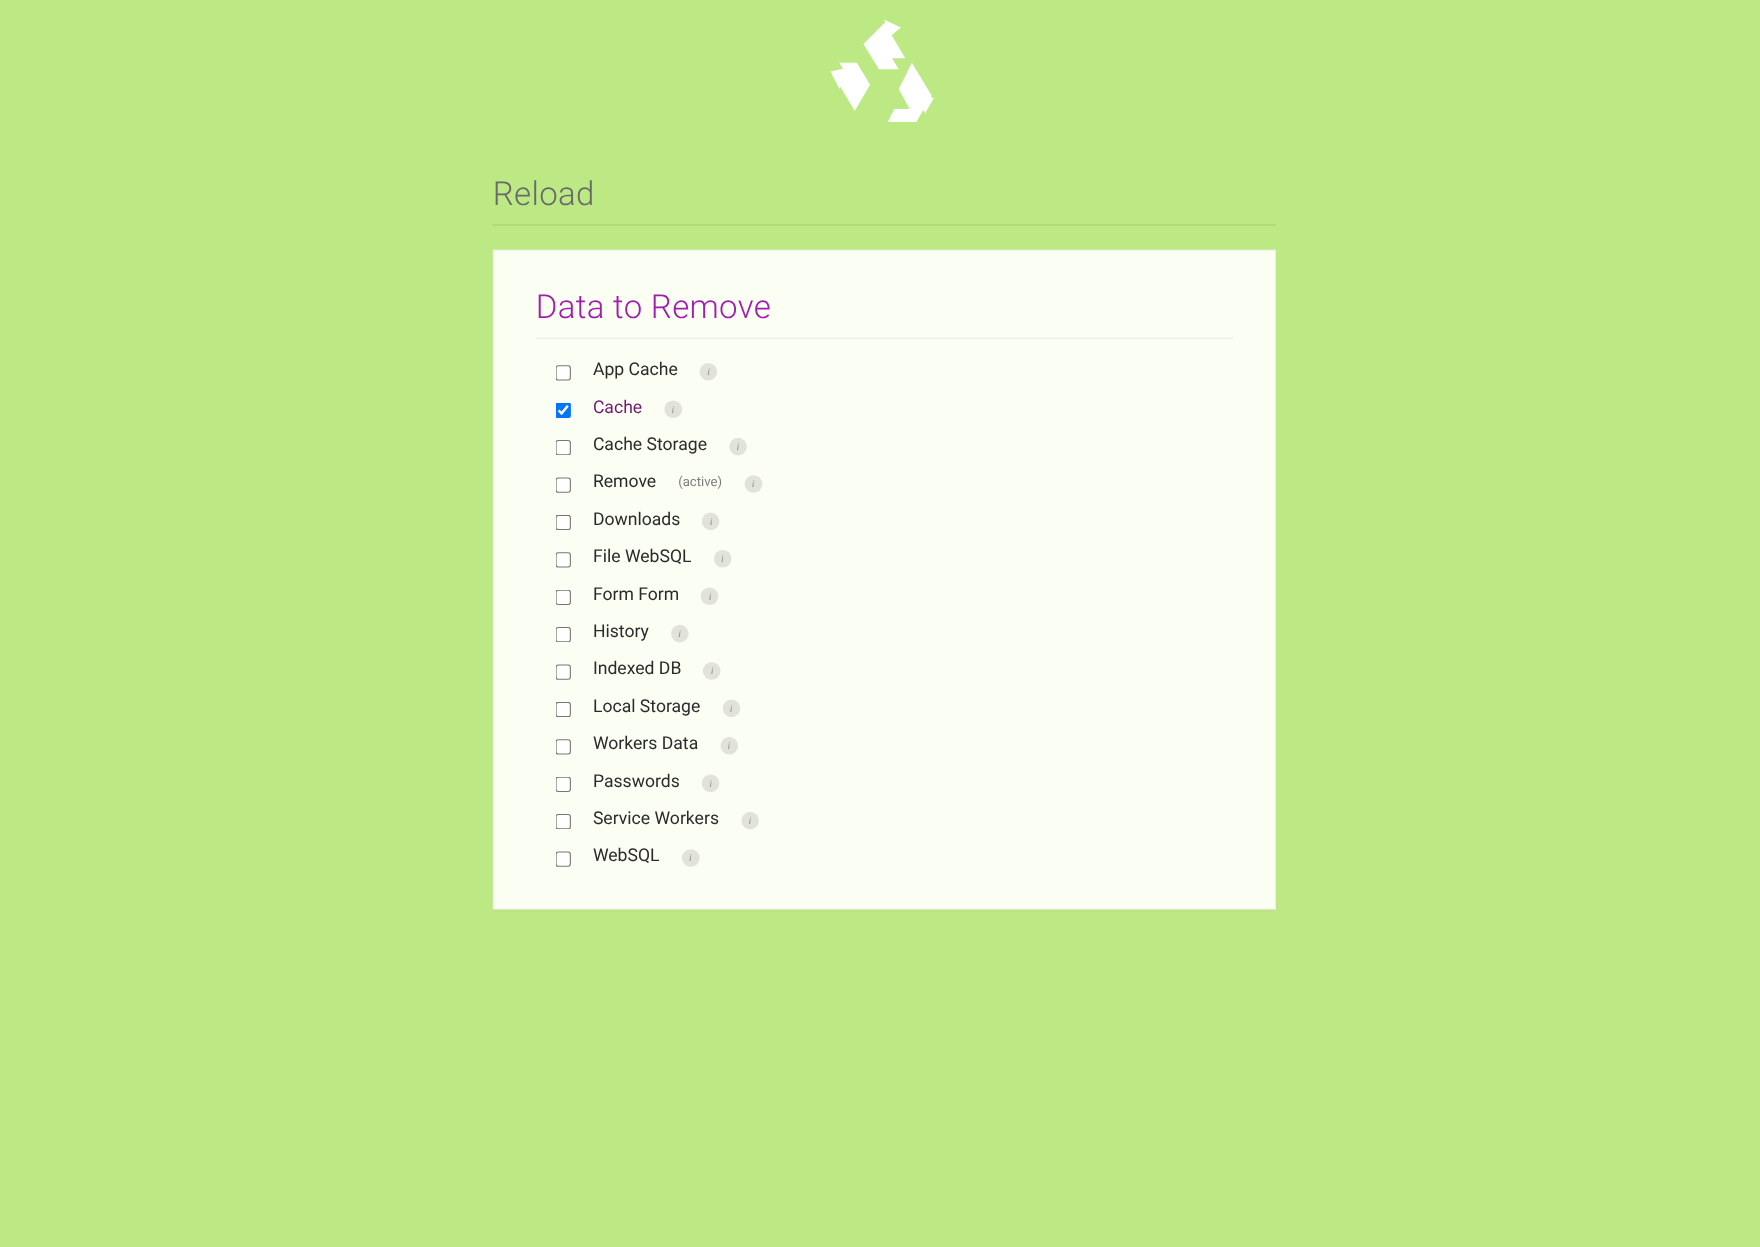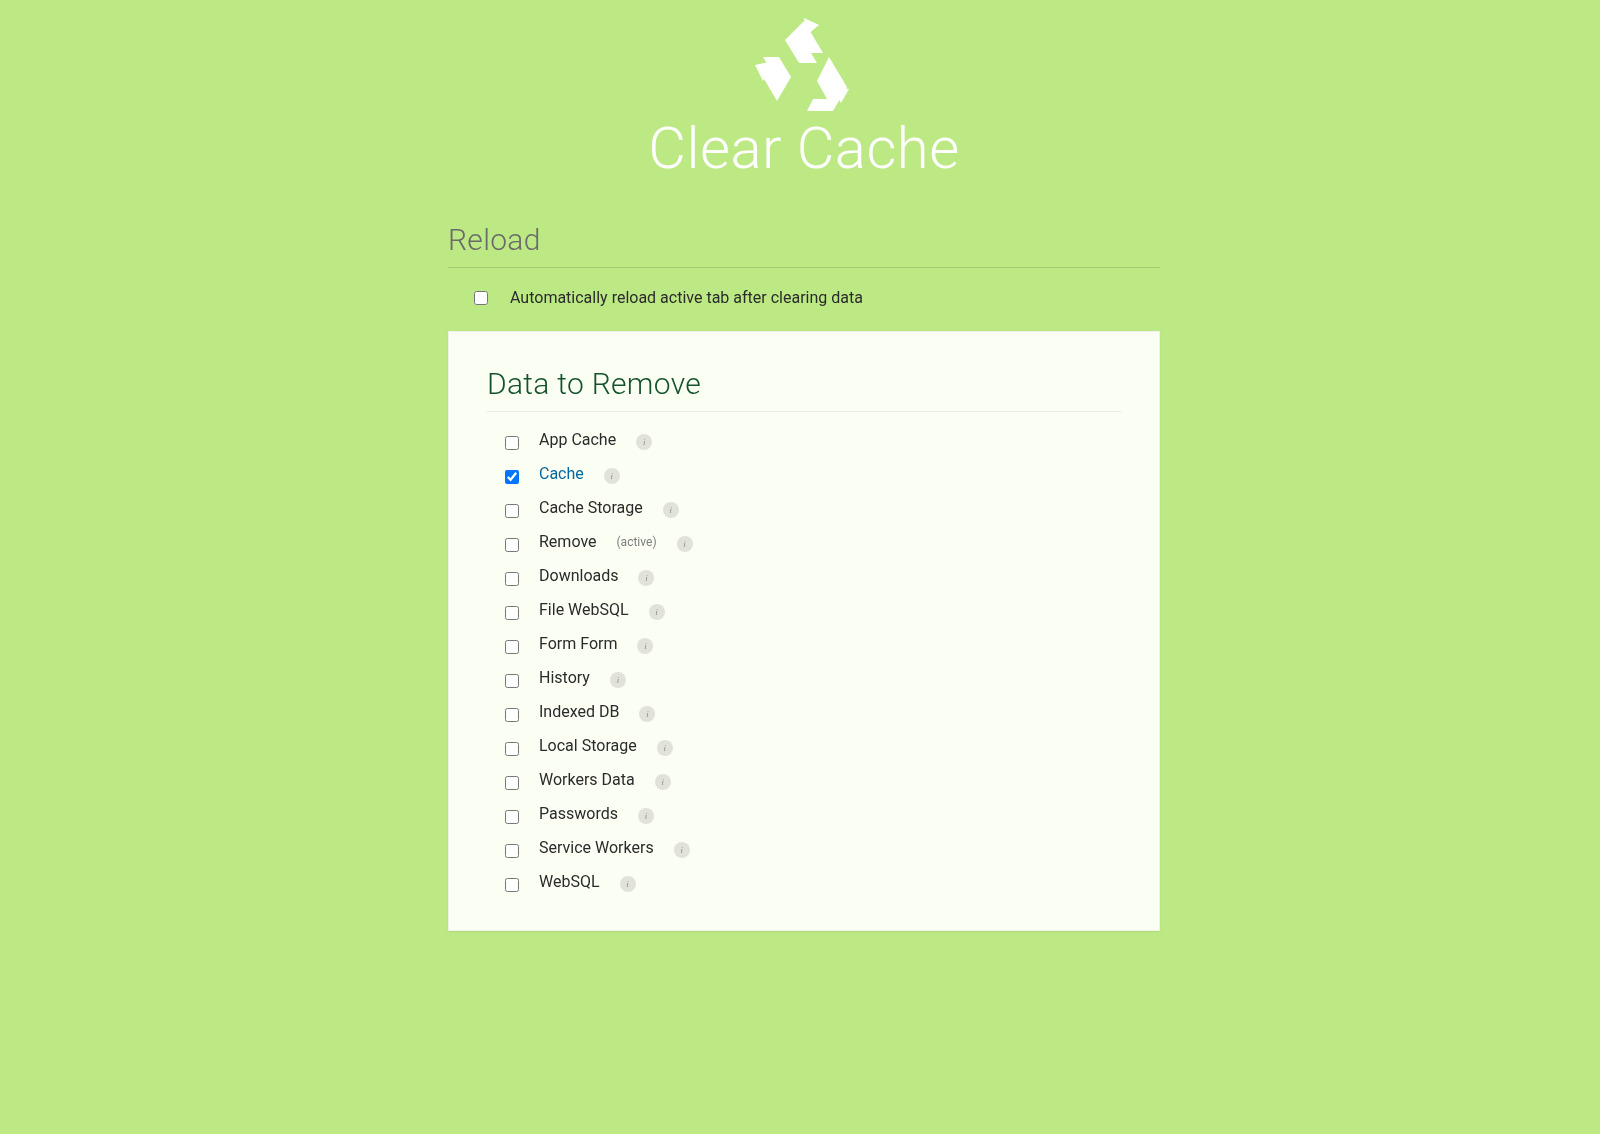--- a/index.html
+++ b/index.html
@@ -57,21 +57,21 @@
   .option-row .label {
     color: #2b2b2b;
   }
   .card {
     background: #fbfef3;
     padding: 34px 38px 38px 38px;
     border: 1px solid rgba(0,0,0,0.05);
     box-shadow: 0 1px 2px rgba(0,0,0,0.06);
   }
   .card .section-title {
-    color: #14532d;
+    color: #a21caf;
     border-bottom: 1px solid #eaebe0;
   }
   .data-list {
     display: flex;
     flex-direction: column;
     gap: 14px;
     padding-left: 18px;
   }
   .data-row {
     display: flex;
@@ -79,21 +79,21 @@
     gap: 20px;
     font-size: 16px;
     line-height: 20px;
   }
   .data-row input[type="checkbox"] {
     width: 14px;
     height: 14px;
     flex-shrink: 0;
   }
   .data-row .label { color: #2b2b2b; }
-  .data-row.checked .label { color: #0369a1; }
+  .data-row.checked .label { color: #701a75; }
   .options-link {
     font-size: 12px;
     color: #7d7d7d;
   }
   .info-badge {
     display: inline-flex;
     align-items: center;
     justify-content: center;
     width: 16px;
     height: 16px;
@@ -119,29 +119,24 @@
           <path d="M55 6 L74 38 L62 38 L68 48 L50 48 L36 25 Z"></path>
           <path d="M80 42 L98 72 L84 96 L58 96 L64 84 L78 84 L68 66 Z"></path>
           <path d="M30 42 L42 62 L28 86 L8 52 L20 52 L14 42 Z"></path>
 
           <polygon points="55,3 70,10 58,20"></polygon>
           <polygon points="100,74 82,70 92,88"></polygon>
           <polygon points="6,50 24,46 14,66"></polygon>
         </g>
       </svg>
     </span>
-    <h1 class="app-title">Clear Cache</h1>
   </div>
 
   <section class="reload-section">
     <h2 class="section-title">Reload</h2>
-    <div class="option-row">
-      <input type="checkbox" style="">
-      <span class="label">Automatically reload active tab after clearing data</span>
-    </div>
   </section>
 
   <section class="card">
     <h2 class="section-title">Data to Remove</h2>
     <div class="data-list" id="data-list">
 
     <div class="data-row">
           <input type="checkbox" style="">
           <span class="label">App Cache</span>
           <span class="info-badge">i</span>

